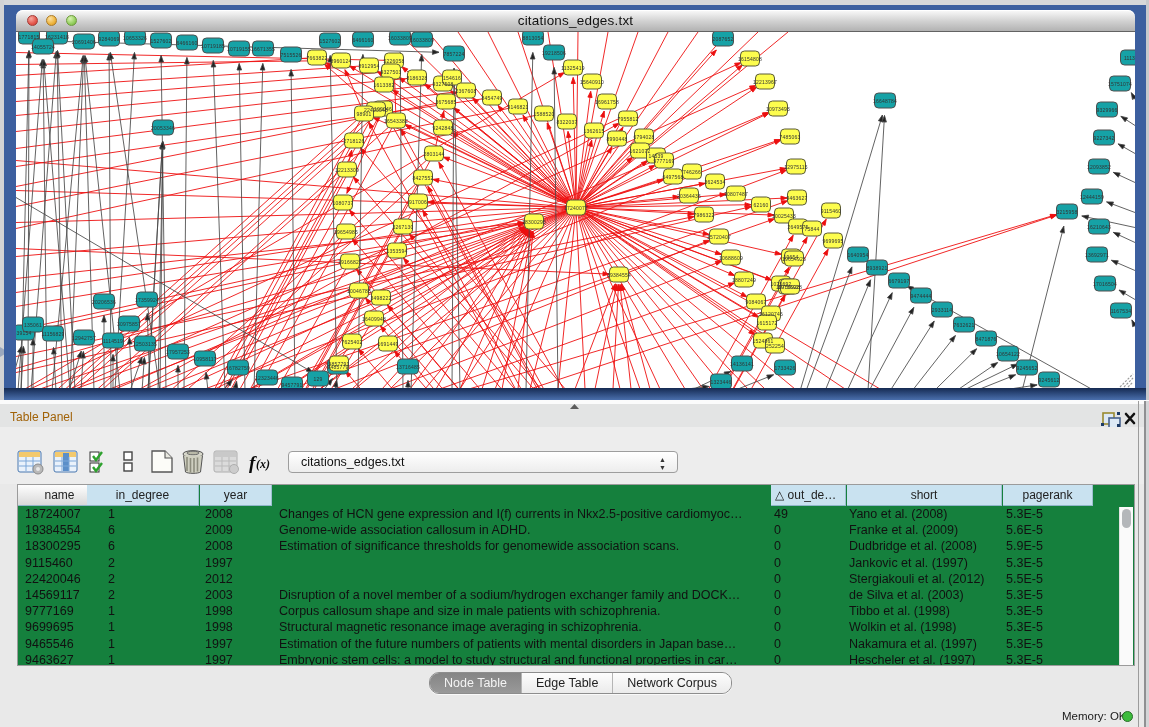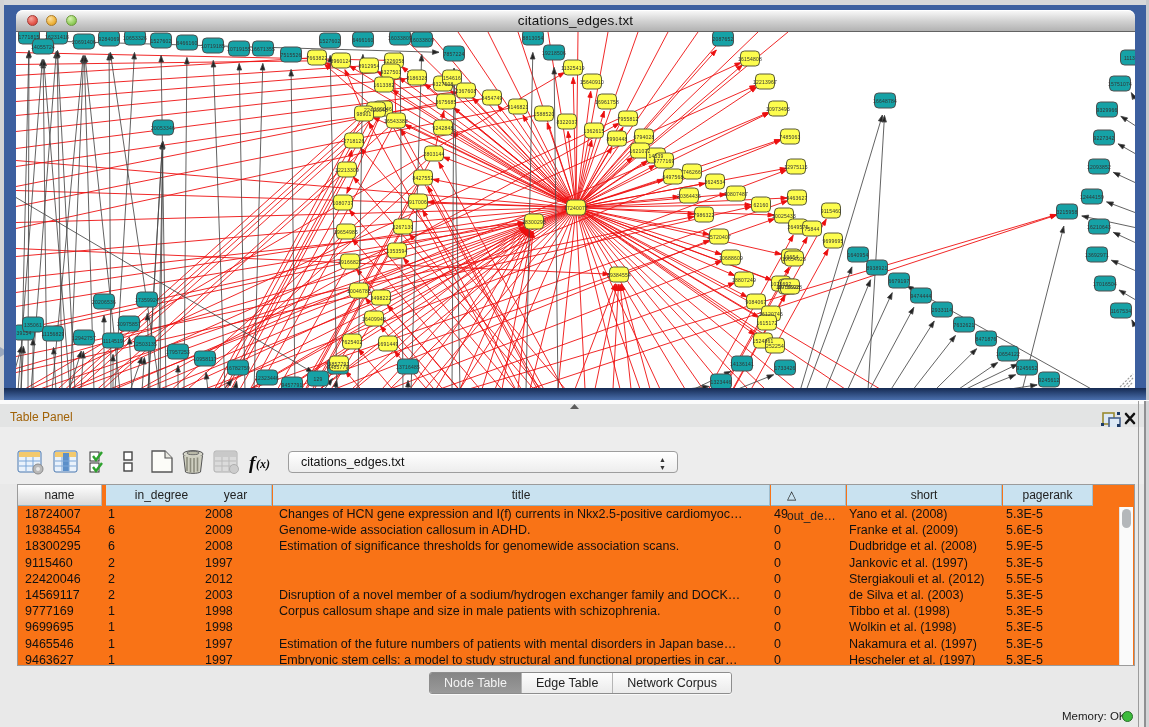--- a/index.html
+++ b/index.html
@@ -17,31 +17,31 @@
 #tl3{left:49.5px;background:radial-gradient(circle at 35% 30%,#d8f3b2,#94cf5e 60%,#6fae3e);border:.5px solid #6d9a3c}
 #canvas{position:absolute;left:16px;top:31.5px;width:1119px;height:357px;background:#fff;overflow:hidden}
 #panel{position:absolute;left:0;top:400px;width:1149px;height:327px;background:#e9e9e9}
 #panelhead{position:absolute;left:0;top:4px;width:1149px;height:23px;background:#e3e4e4}
 #ptitle{position:absolute;left:10px;top:6px;font-size:12px;color:#a16207}
 #divnotch{position:absolute;left:570px;top:0px;width:9px;height:5px;background:#5c5c5c;clip-path:polygon(50% 0,100% 100%,0 100%)}
 #lefttick{position:absolute;left:0px;top:347px;width:4px;height:10px;background:#9aa7bd;clip-path:polygon(0 0,100% 25%,100% 75%,0 100%)}
 #toolbar{position:absolute;left:0;top:27px;width:1149px;height:57px;background:#ededed}
 #combo{position:absolute;left:288px;top:51px;width:390px;height:22px;background:linear-gradient(#fff,#ededed);border:1px solid #9d9d9d;border-radius:4px;font-size:12.5px;color:#111;line-height:20px;padding-left:12px}
 #combo .arr{position:absolute;right:10px;top:0;width:9px;height:22px;font-size:7px;color:#333;line-height:8px;text-align:center;padding-top:4px}
-#tablewrap{position:absolute;left:17px;top:484px;width:1118px;height:182px;background:#f97316;border:1px solid #9b9b9b}
+#tablewrap{position:absolute;left:17px;top:484px;width:1118px;height:182px;background:#15803d;border:1px solid #9b9b9b}
 #thead{position:absolute;left:0;top:0;width:1116px;height:21px;font-size:12px;color:#222}
 #thead .h{position:absolute;top:0;height:21px;line-height:21px;text-align:center;background:#c9e2f0;border-right:1px solid #9fbfd1;border-bottom:1px solid #8fb6c9}
 #tbody{position:absolute;left:0;top:21px;width:1116px;height:159px;overflow:hidden;font-size:12.5px;color:#111}
 .tr{position:relative;height:16.2px;line-height:16.2px;white-space:nowrap}
 .tr div{position:absolute;top:0;overflow:hidden}
 .c0{left:7px;width:90px}.c1{left:90px;width:95px}.c2{left:187px;width:80px}
 .c3{left:261px;width:495px}.c4{left:756px;width:72px}.c5{left:831px;width:162px}.c6{left:988px;width:100px}
 #vsb{position:absolute;right:1px;top:22px;width:14px;height:158px;background:#fafafa;border-left:1px solid #e3e3e3}
 #vsbthumb{position:absolute;left:2px;top:2px;width:9px;height:19px;background:#b4b7ba;border-radius:5px}
-#segs{position:absolute;left:429px;top:672px;height:22px;display:flex;border:1px solid #8d8d8d;border-radius:3px;overflow:hidden;box-shadow:0 1px 0 rgba(255,255,255,.7)}
+#segs{position:absolute;left:429px;top:672px;height:22px;display:flex;border:1px solid #8d8d8d;border-radius:10px;overflow:hidden;box-shadow:0 1px 0 rgba(255,255,255,.7)}
 .seg{height:22px;line-height:21px;font-size:12.5px;padding:0 14px;background:linear-gradient(#fdfdfd,#e9e9e9);color:#222;border-left:1px solid #b5b5b5}
 .seg:first-child{border-left:none}
 .seg.on{background:linear-gradient(#858585,#9b9b9b);color:#f4f4f4}
 #mem{position:absolute;left:1062px;top:710px;font-size:11.5px;color:#1a1a1a}
 #memdot{position:absolute;left:1122px;top:711px;width:11px;height:11px;border-radius:50%;background:#3cbc3c;border:1px solid #2b6e2b}
 #pr1{position:absolute;left:1138px;top:401px;width:1px;height:326px;background:#9c9c9c}
 #pr2{position:absolute;left:1144px;top:401px;width:2px;height:326px;background:#8f9092}
 #pr3{position:absolute;left:1146px;top:401px;width:3px;height:326px;background:#d4d5d7}
 </style></head><body>
 <div id="topgray"></div>
@@ -931,24 +931,23 @@
 <g transform="translate(237,0)">
  <text x="0" y="19" font-family="Liberation Serif,serif" font-style="italic" font-weight="bold" font-size="19" fill="#0a0a0a">f</text>
  <text x="7" y="18" font-family="Liberation Serif,serif" font-style="italic" font-weight="bold" font-size="12" fill="#0a0a0a">(x)</text>
 </g>
 </svg>
   <div id="combo">citations_edges.txt<div class="arr">▲<br>▼</div></div>
 </div>
 <div id="tablewrap">
   <div id="thead">
     <div class="h" style="left:0;width:84px;background:linear-gradient(#fefefe,#d9d9d9);border-right:1px solid #b5b5b5">name</div>
-    <div class="h" style="left:88px;width:112px">in_degree</div>
+    <div class="h" style="left:69px;width:112px">in_degree</div>
     <div class="h" style="left:182px;width:72px">year</div>
-    <div class="h" style="left:255px;width:497px">title</div>
-    <div class="h" style="left:753px;width:75px;text-align:left;padding-left:16px">△ out_de…</div>
+    <div class="h" style="left:753px;width:75px;text-align:left;padding-left:4px">△ out_de…</div>
     <div class="h" style="left:829px;width:155px">short</div>
     <div class="h" style="left:985px;width:90px">pagerank</div>
   </div>
   <div id="tbody">
       <div class="tr">
         <div class="c0">18724007</div>
         <div class="c1">1</div>
         <div class="c2">2008</div>
         <div class="c3">Changes of HCN gene expression and I(f) currents in Nkx2.5-positive cardiomyoc…</div>
         <div class="c4">49</div>
@@ -1004,20 +1003,21 @@
         <div class="c2">1998</div>
         <div class="c3">Corpus callosum shape and size in male patients with schizophrenia.</div>
         <div class="c4">0</div>
         <div class="c5">Tibbo et al. (1998)</div>
         <div class="c6">5.3E-5</div>
       </div>
       <div class="tr">
         <div class="c0">9699695</div>
         <div class="c1">1</div>
         <div class="c2">1998</div>
+        <div class="c3">Structural magnetic resonance image averaging in schizophrenia.</div>
         <div class="c4">0</div>
         <div class="c5">Wolkin et al. (1998)</div>
         <div class="c6">5.3E-5</div>
       </div>
       <div class="tr">
         <div class="c0">9465546</div>
         <div class="c1">1</div>
         <div class="c2">1997</div>
         <div class="c3">Estimation of the future numbers of patients with mental disorders in Japan base…</div>
         <div class="c4">0</div>

